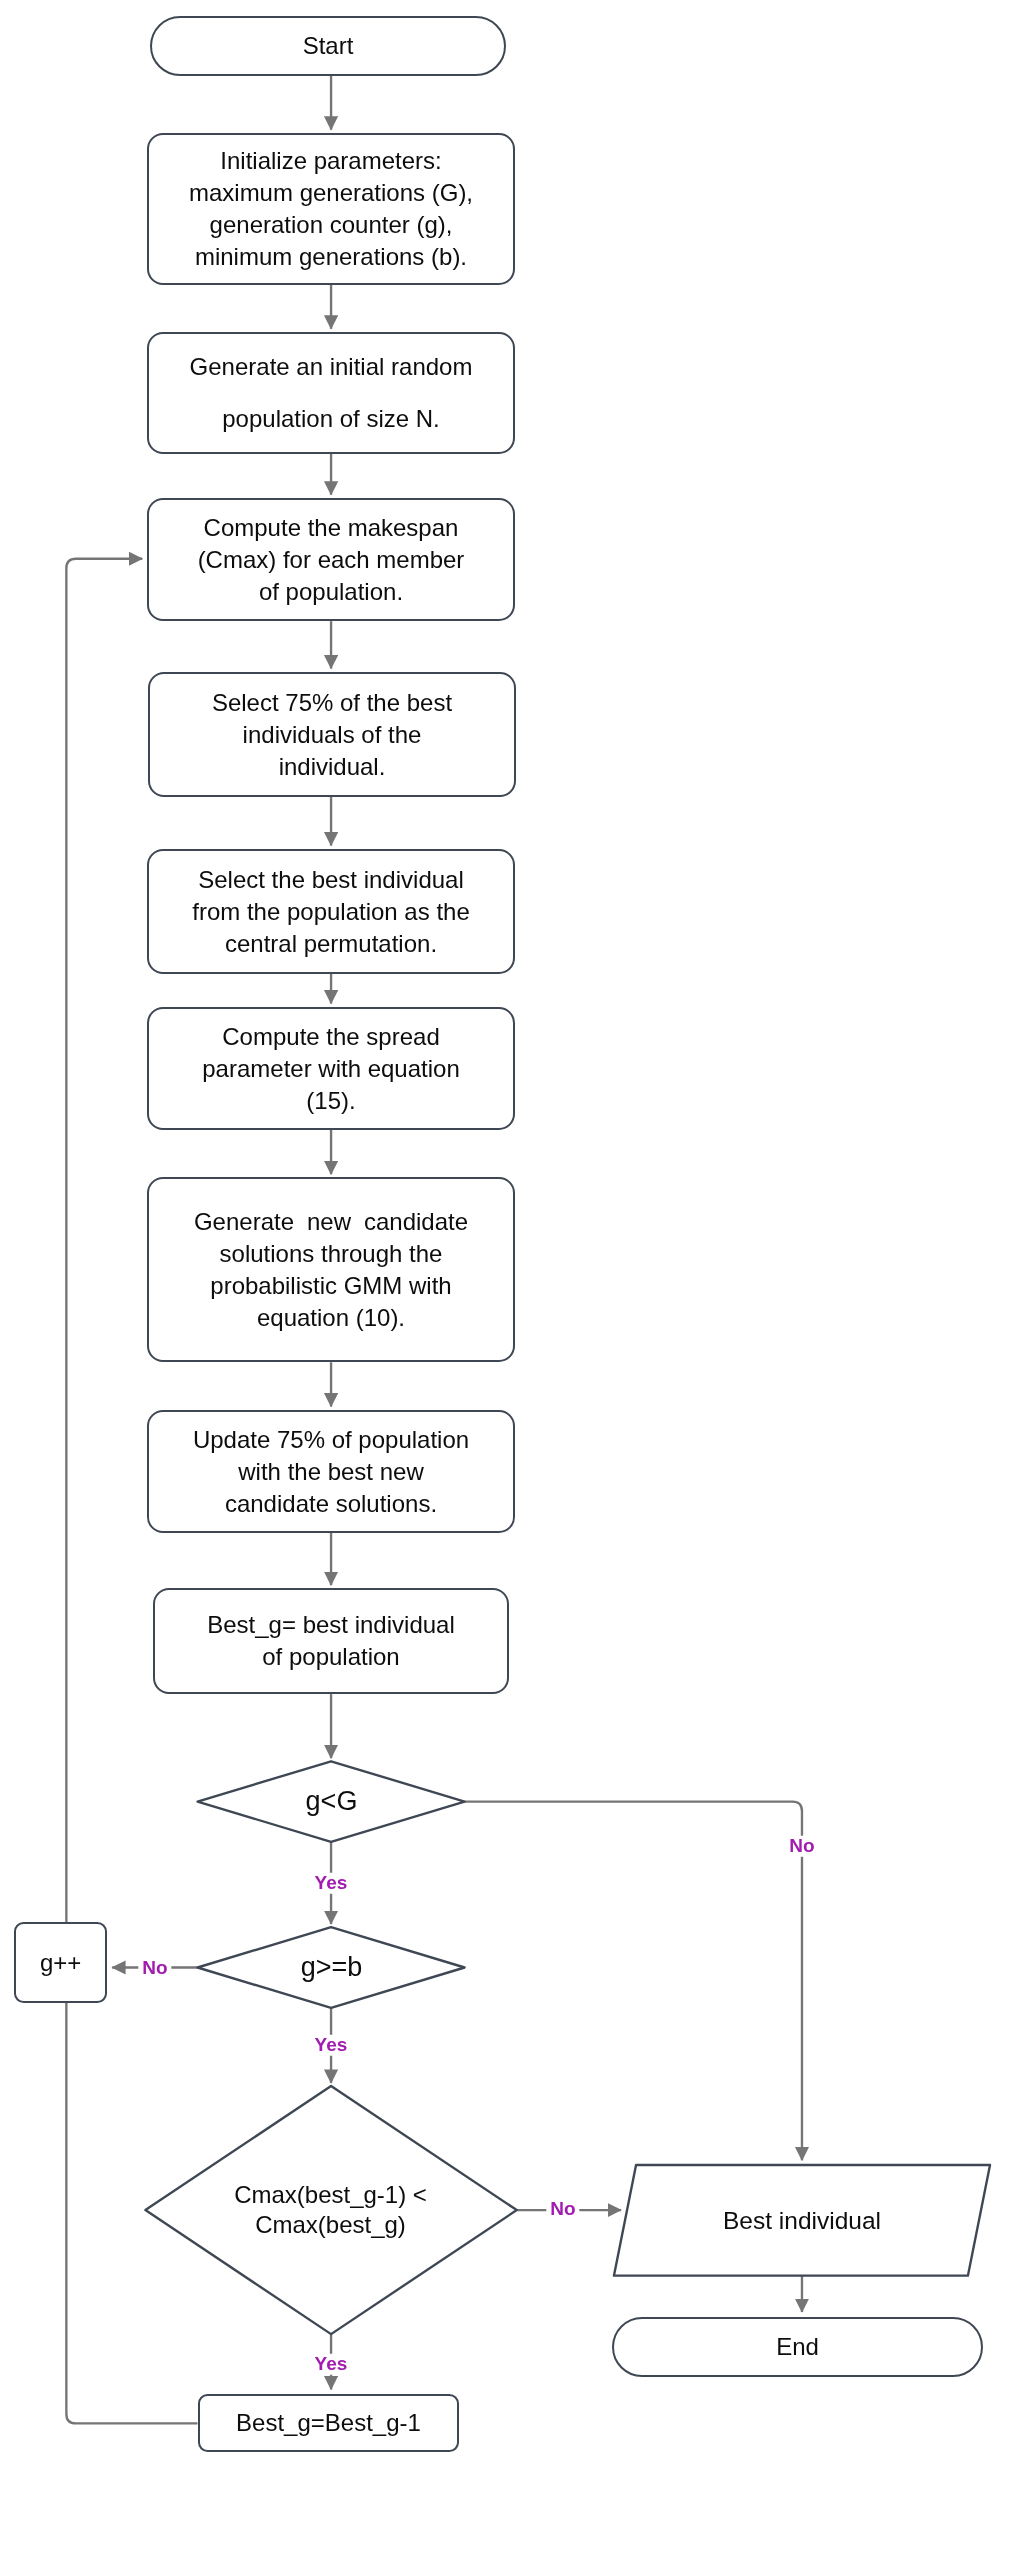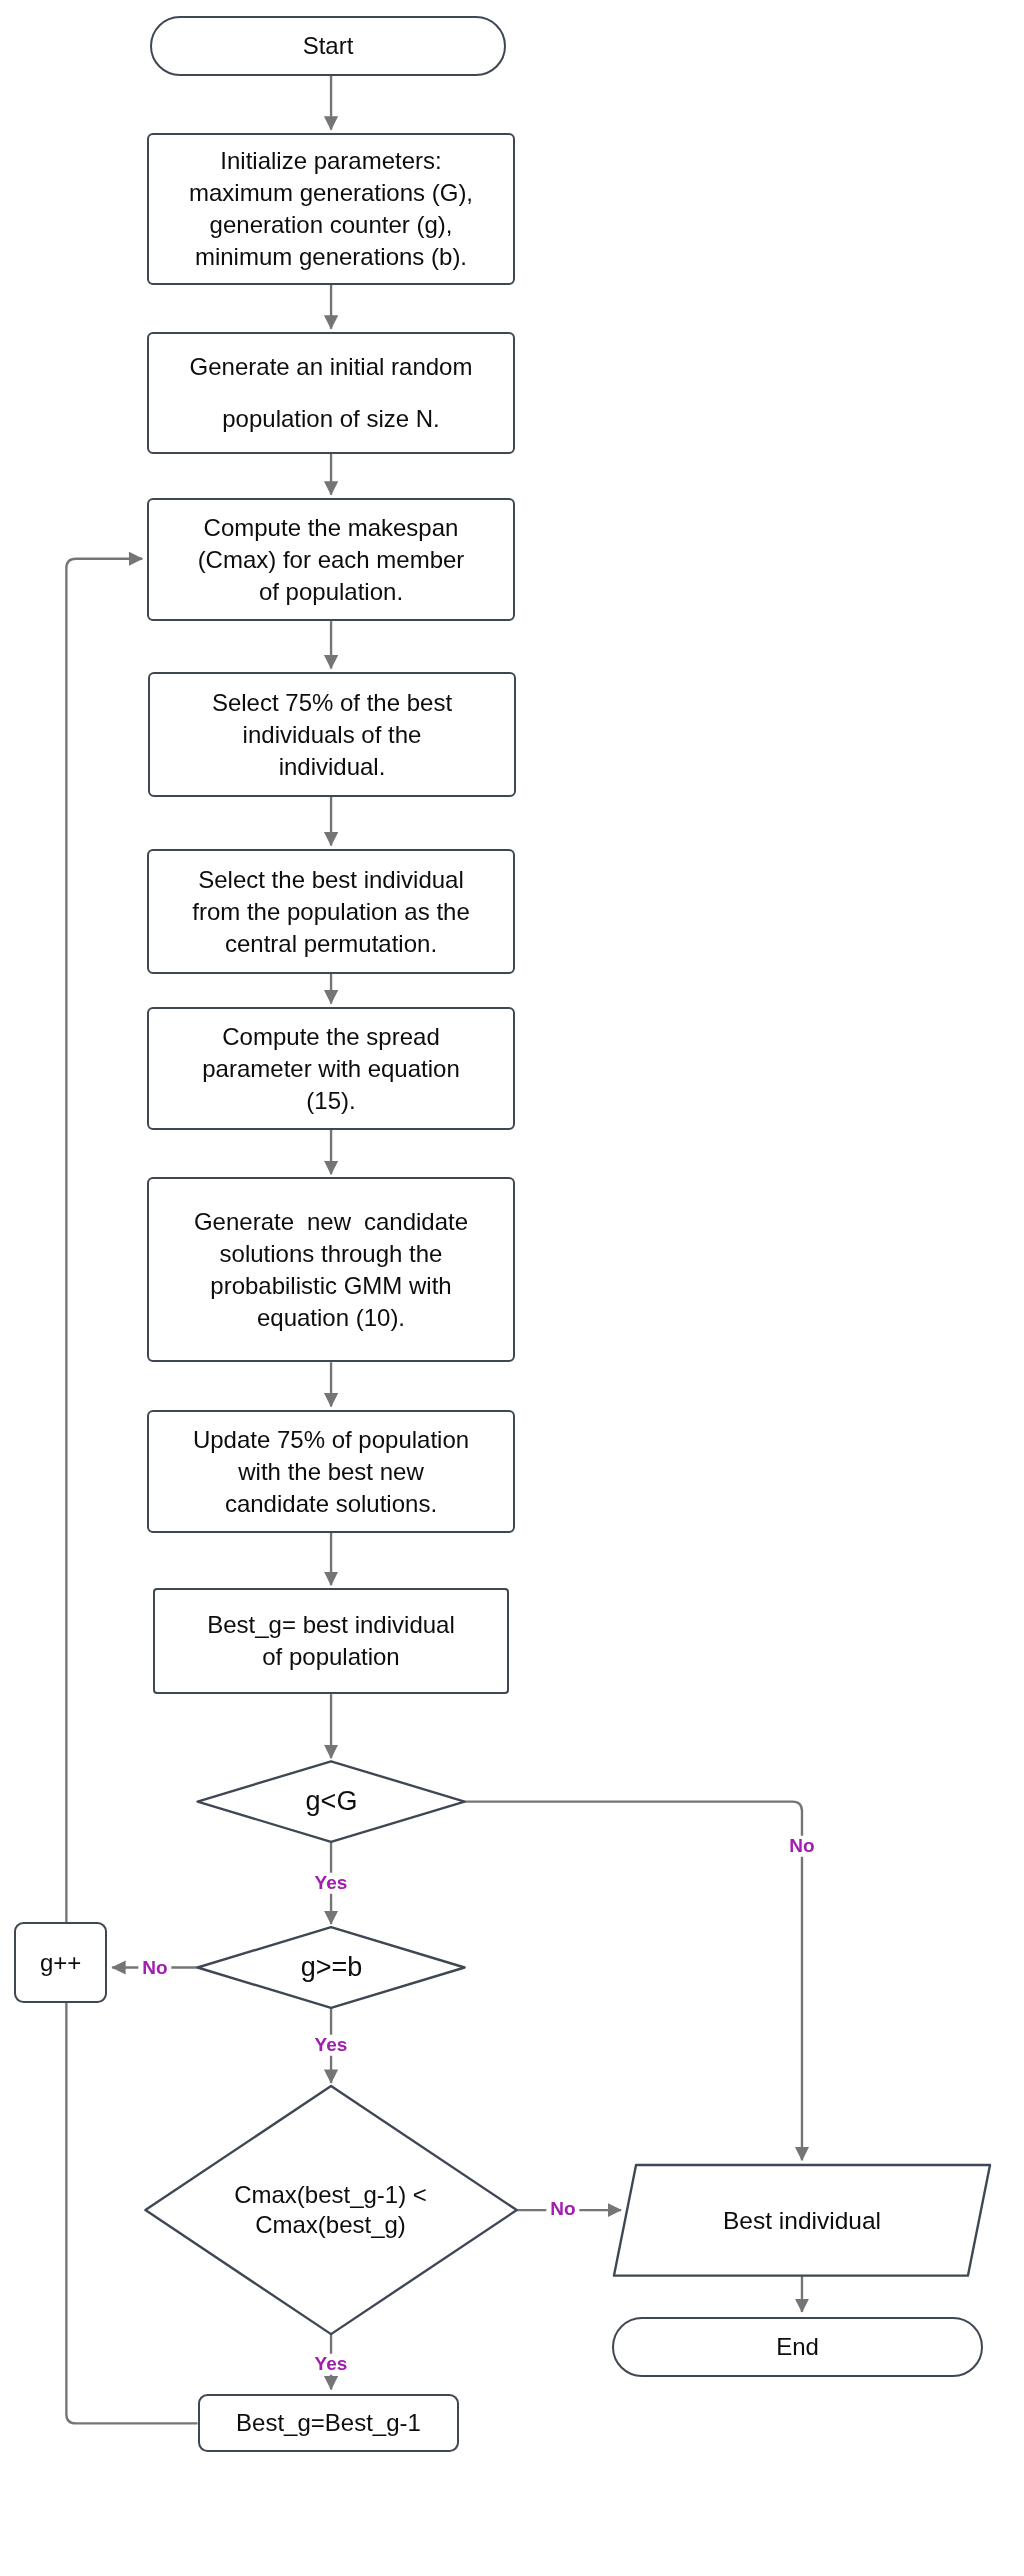--- a/index.html
+++ b/index.html
@@ -4,26 +4,26 @@
 <style>
   html,body{margin:0;padding:0;background:#ffffff;}
   .canvas{
     position:relative;width:1024px;height:2576px;background:#ffffff;
     font-family:"Liberation Sans","DejaVu Sans",sans-serif;color:#0d0d0d;
     overflow:hidden;
   }
   .edges{position:absolute;left:0;top:0;z-index:0;}
   .node{
     position:absolute;box-sizing:border-box;background:#ffffff;
-    border:2.4px solid #3e4753;border-radius:6px;
+    border:2.4px solid #3e4753;border-radius:16px;
     display:flex;flex-direction:column;align-items:center;justify-content:center;
     text-align:center;font-size:24px;line-height:32px;z-index:1;
   }
   .pill{border-radius:35px;}
-  .r20{border-radius:4px;}
+  .r20{border-radius:16px;}
   .r12{border-radius:9.5px;}
   .overlay{
     position:absolute;display:flex;flex-direction:column;align-items:center;justify-content:center;
     text-align:center;z-index:1;background:transparent;border:none;
   }
   .dsmall{font-size:27px;}
   .dbig{font-size:24px;line-height:30px;}
   .ptext{font-size:24.5px;}
   .edge-label{
     position:absolute;transform:translate(-50%,-50%);

